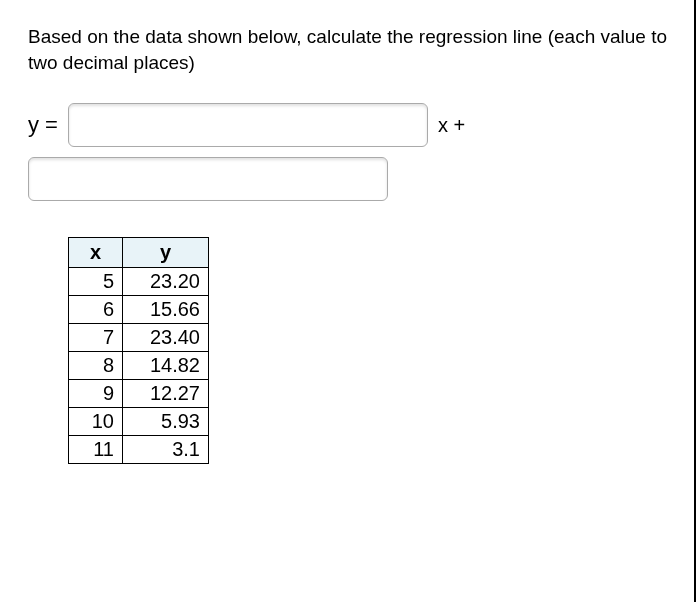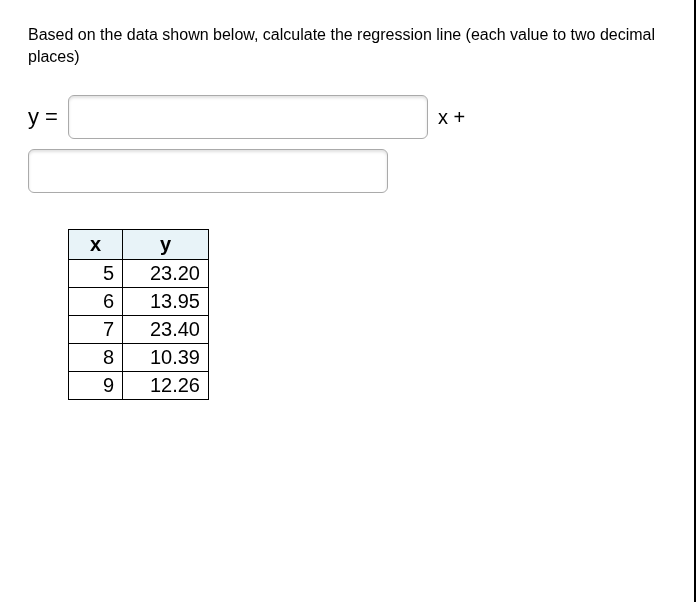--- a/index.html
+++ b/index.html
@@ -17,21 +17,21 @@
     }
     .right-border {
       position: absolute;
       right: 4px;
       top: 0;
       bottom: 0;
       width: 2px;
       background: #000;
     }
     .prompt {
-      font-size: 16px;
+      font-size: 19px;
       line-height: 1.35;
       color: #000;
       margin-bottom: 28px;
       max-width: 640px;
     }
     .equation-row {
       display: flex;
       align-items: center;
       margin-bottom: 10px;
     }
@@ -116,28 +116,36 @@
       <th class="col-y">y</th>
     </tr>
   </thead>
   <tbody id="table-body">
   <tr>
         <td class="col-x">5</td>
         <td class="col-y">23.20</td>
       </tr>
       <tr>
         <td class="col-x">6</td>
-        <td class="col-y">13.95</td>
+        <td class="col-y">15.66</td>
       </tr>
       <tr>
         <td class="col-x">7</td>
         <td class="col-y">23.40</td>
       </tr>
       <tr>
         <td class="col-x">8</td>
-        <td class="col-y">10.39</td>
+        <td class="col-y">14.82</td>
       </tr>
       <tr>
         <td class="col-x">9</td>
-        <td class="col-y">12.26</td>
+        <td class="col-y">12.27</td>
+      </tr>
+      <tr>
+        <td class="col-x">10</td>
+        <td class="col-y">5.93</td>
+      </tr>
+      <tr>
+        <td class="col-x">11</td>
+        <td class="col-y">3.1</td>
       </tr>
     </tbody>
 </table>
 
 </body></html>

